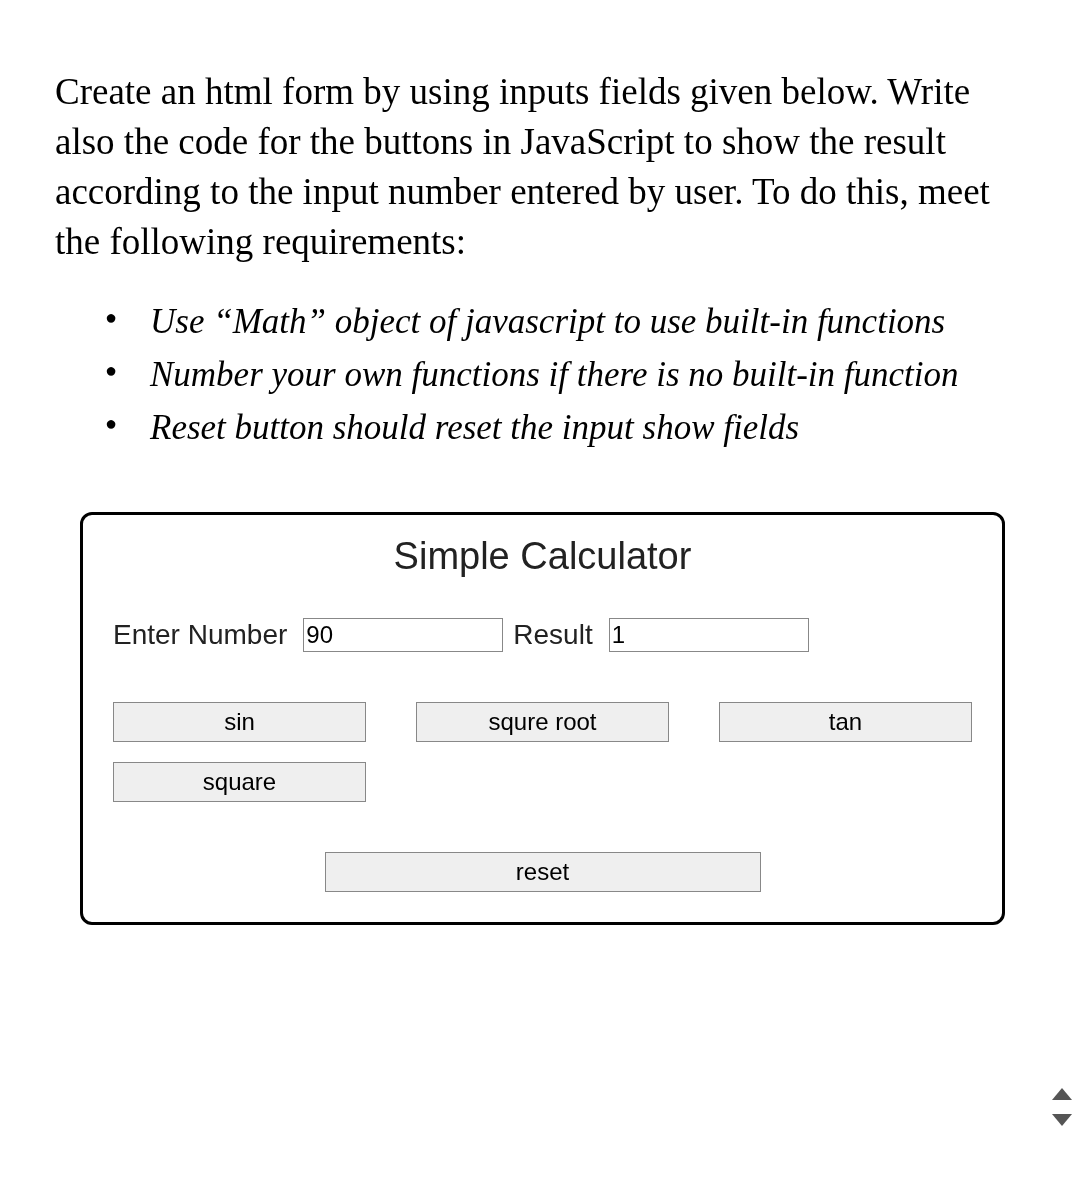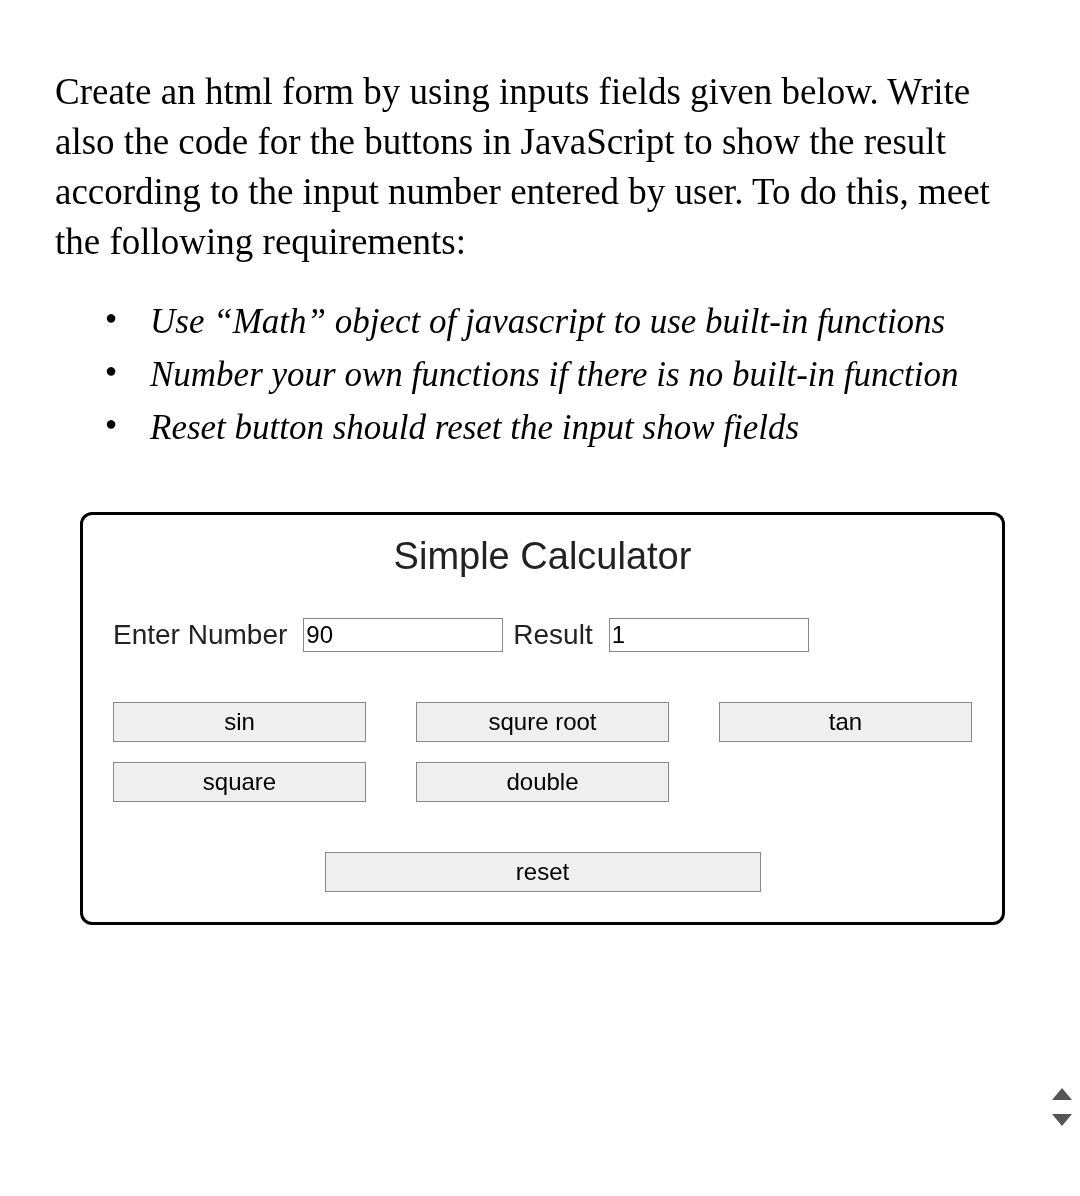--- a/index.html
+++ b/index.html
@@ -141,21 +141,20 @@
       <input type="text" class="text-input" value="90" style="">
       <label class="result-label">Result</label>
       <input type="text" class="text-input" value="1" style="">
     </div>
 
     <div class="btn-grid">
       <button class="calc-btn">sin</button>
       <button class="calc-btn">squre root</button>
       <button class="calc-btn">tan</button>
       <button class="calc-btn">square</button>
-      <button class="calc-btn">double</button>
     </div>
 
     <div class="reset-row">
       <button class="reset-btn">reset</button>
     </div>
   </div>
 </div>
 
 <div class="scroll-indicator">
   <div class="tri-up"></div>

